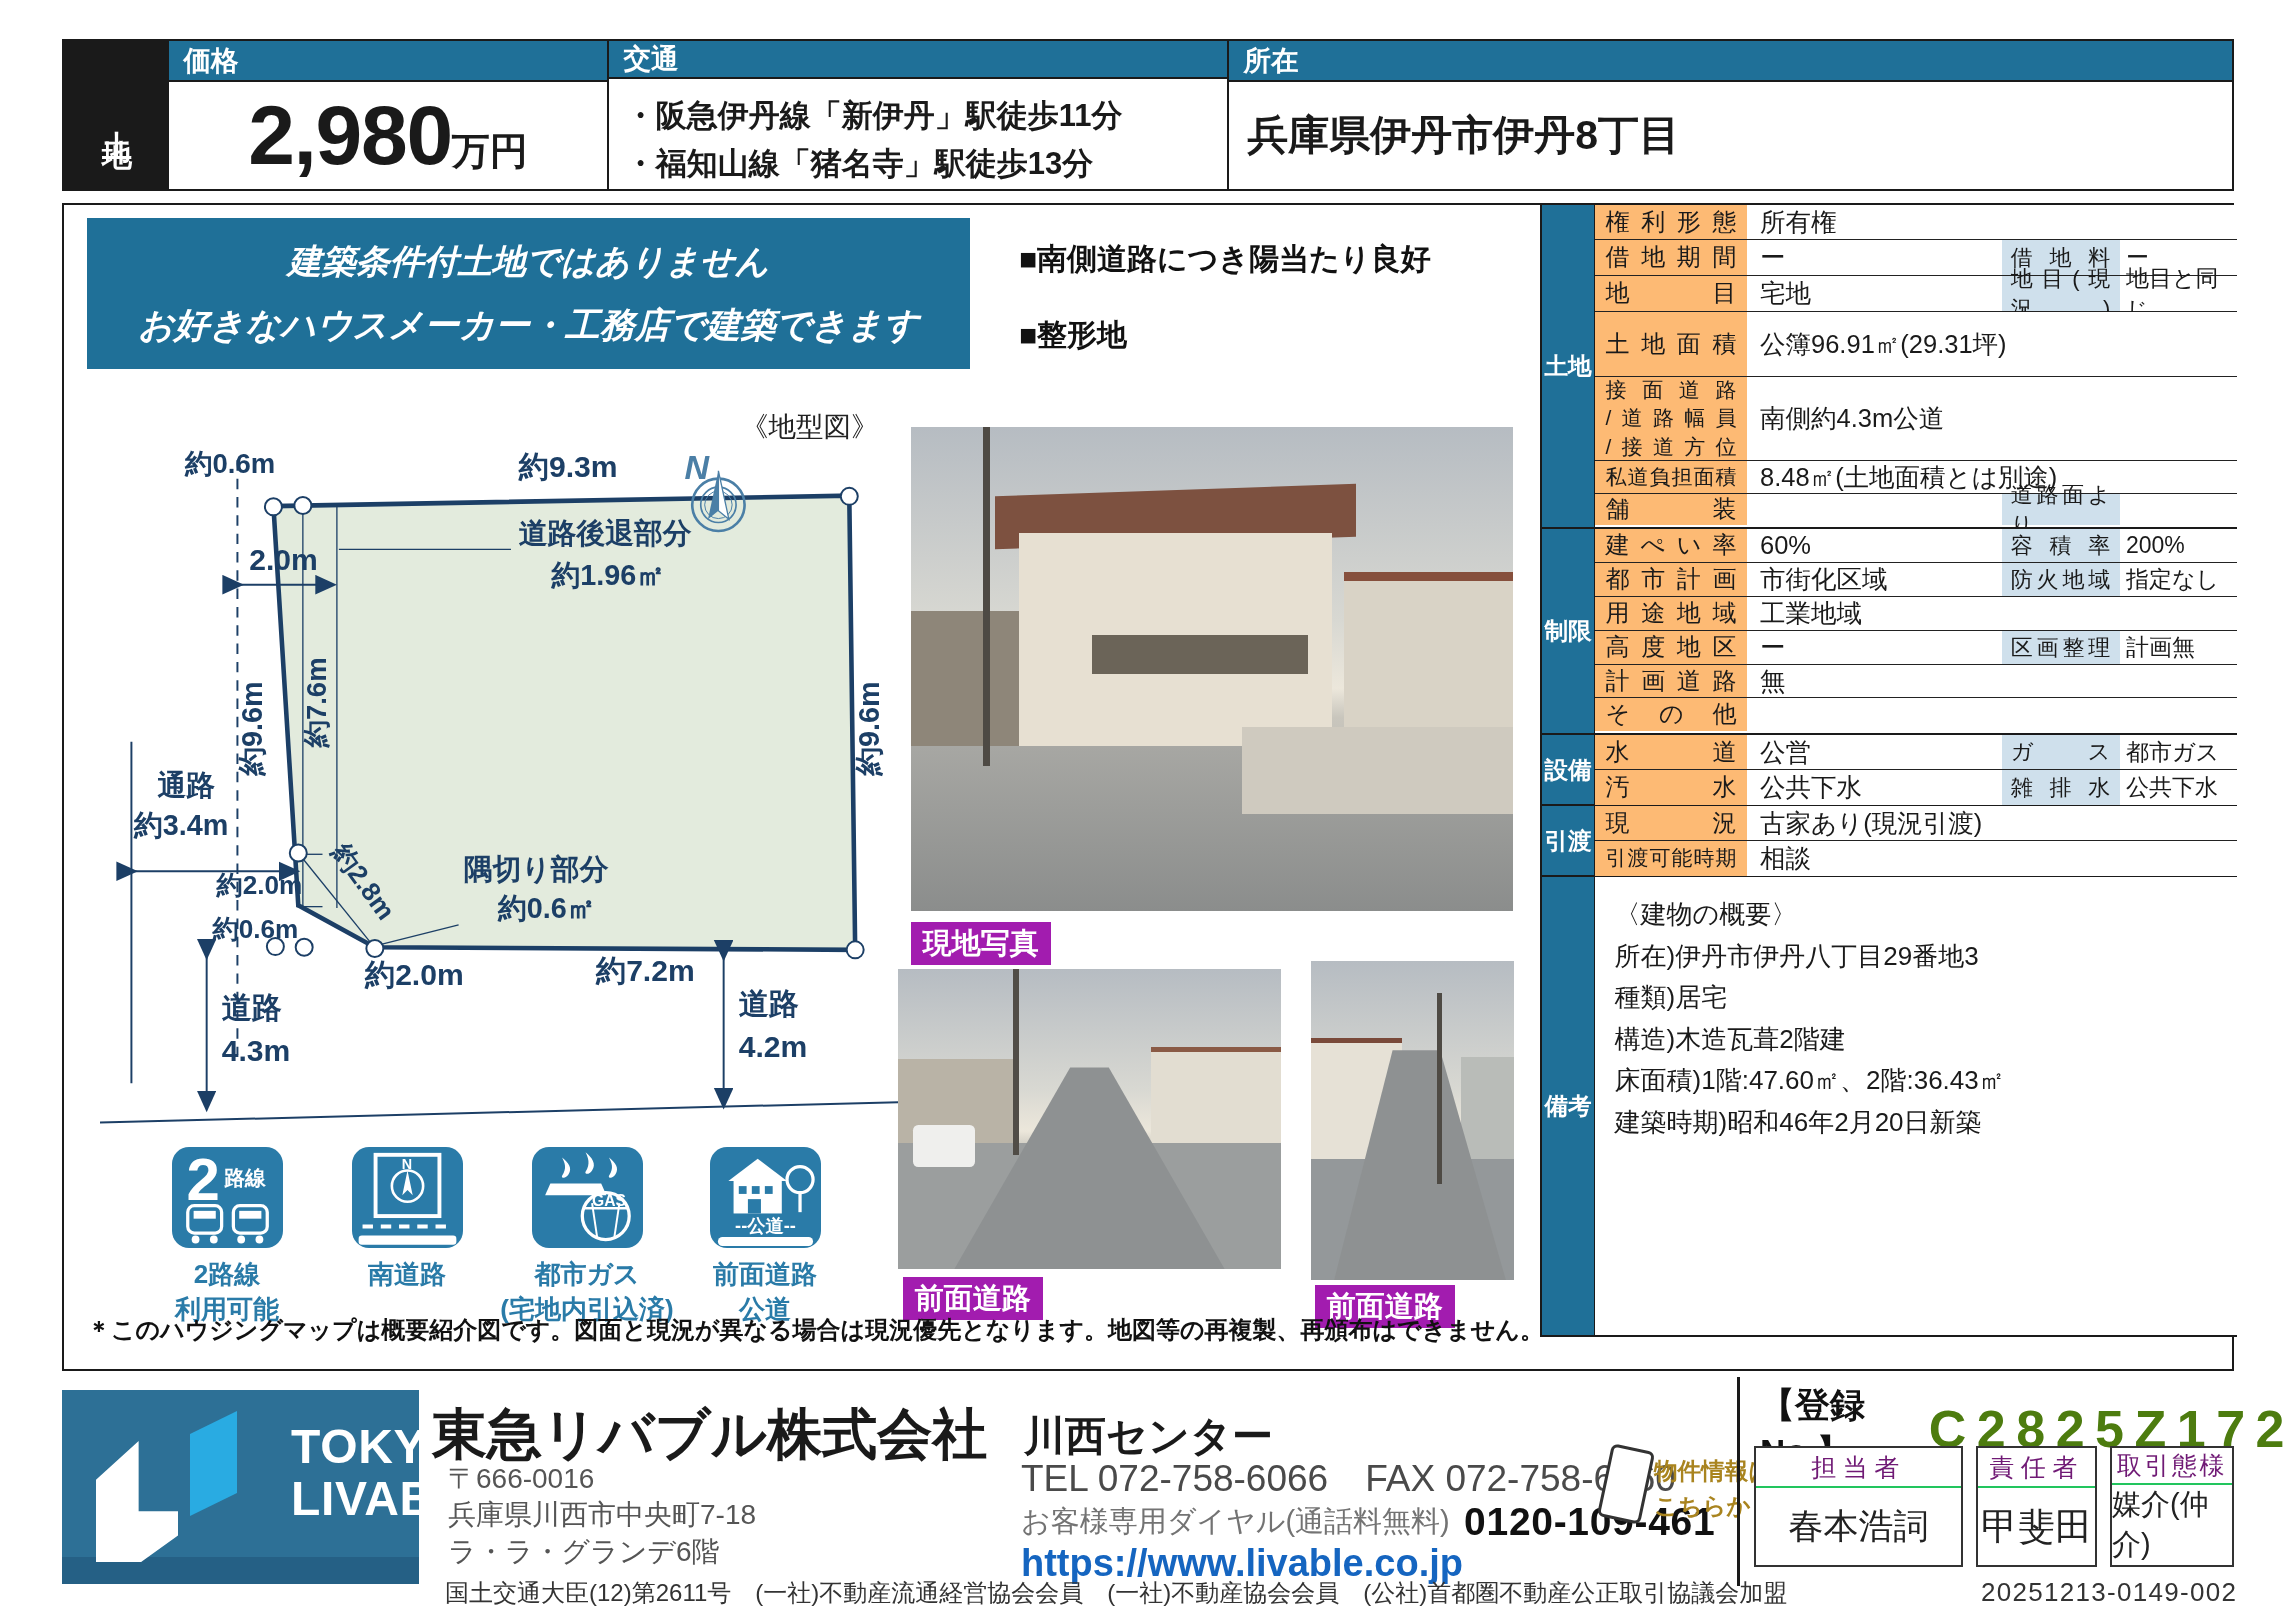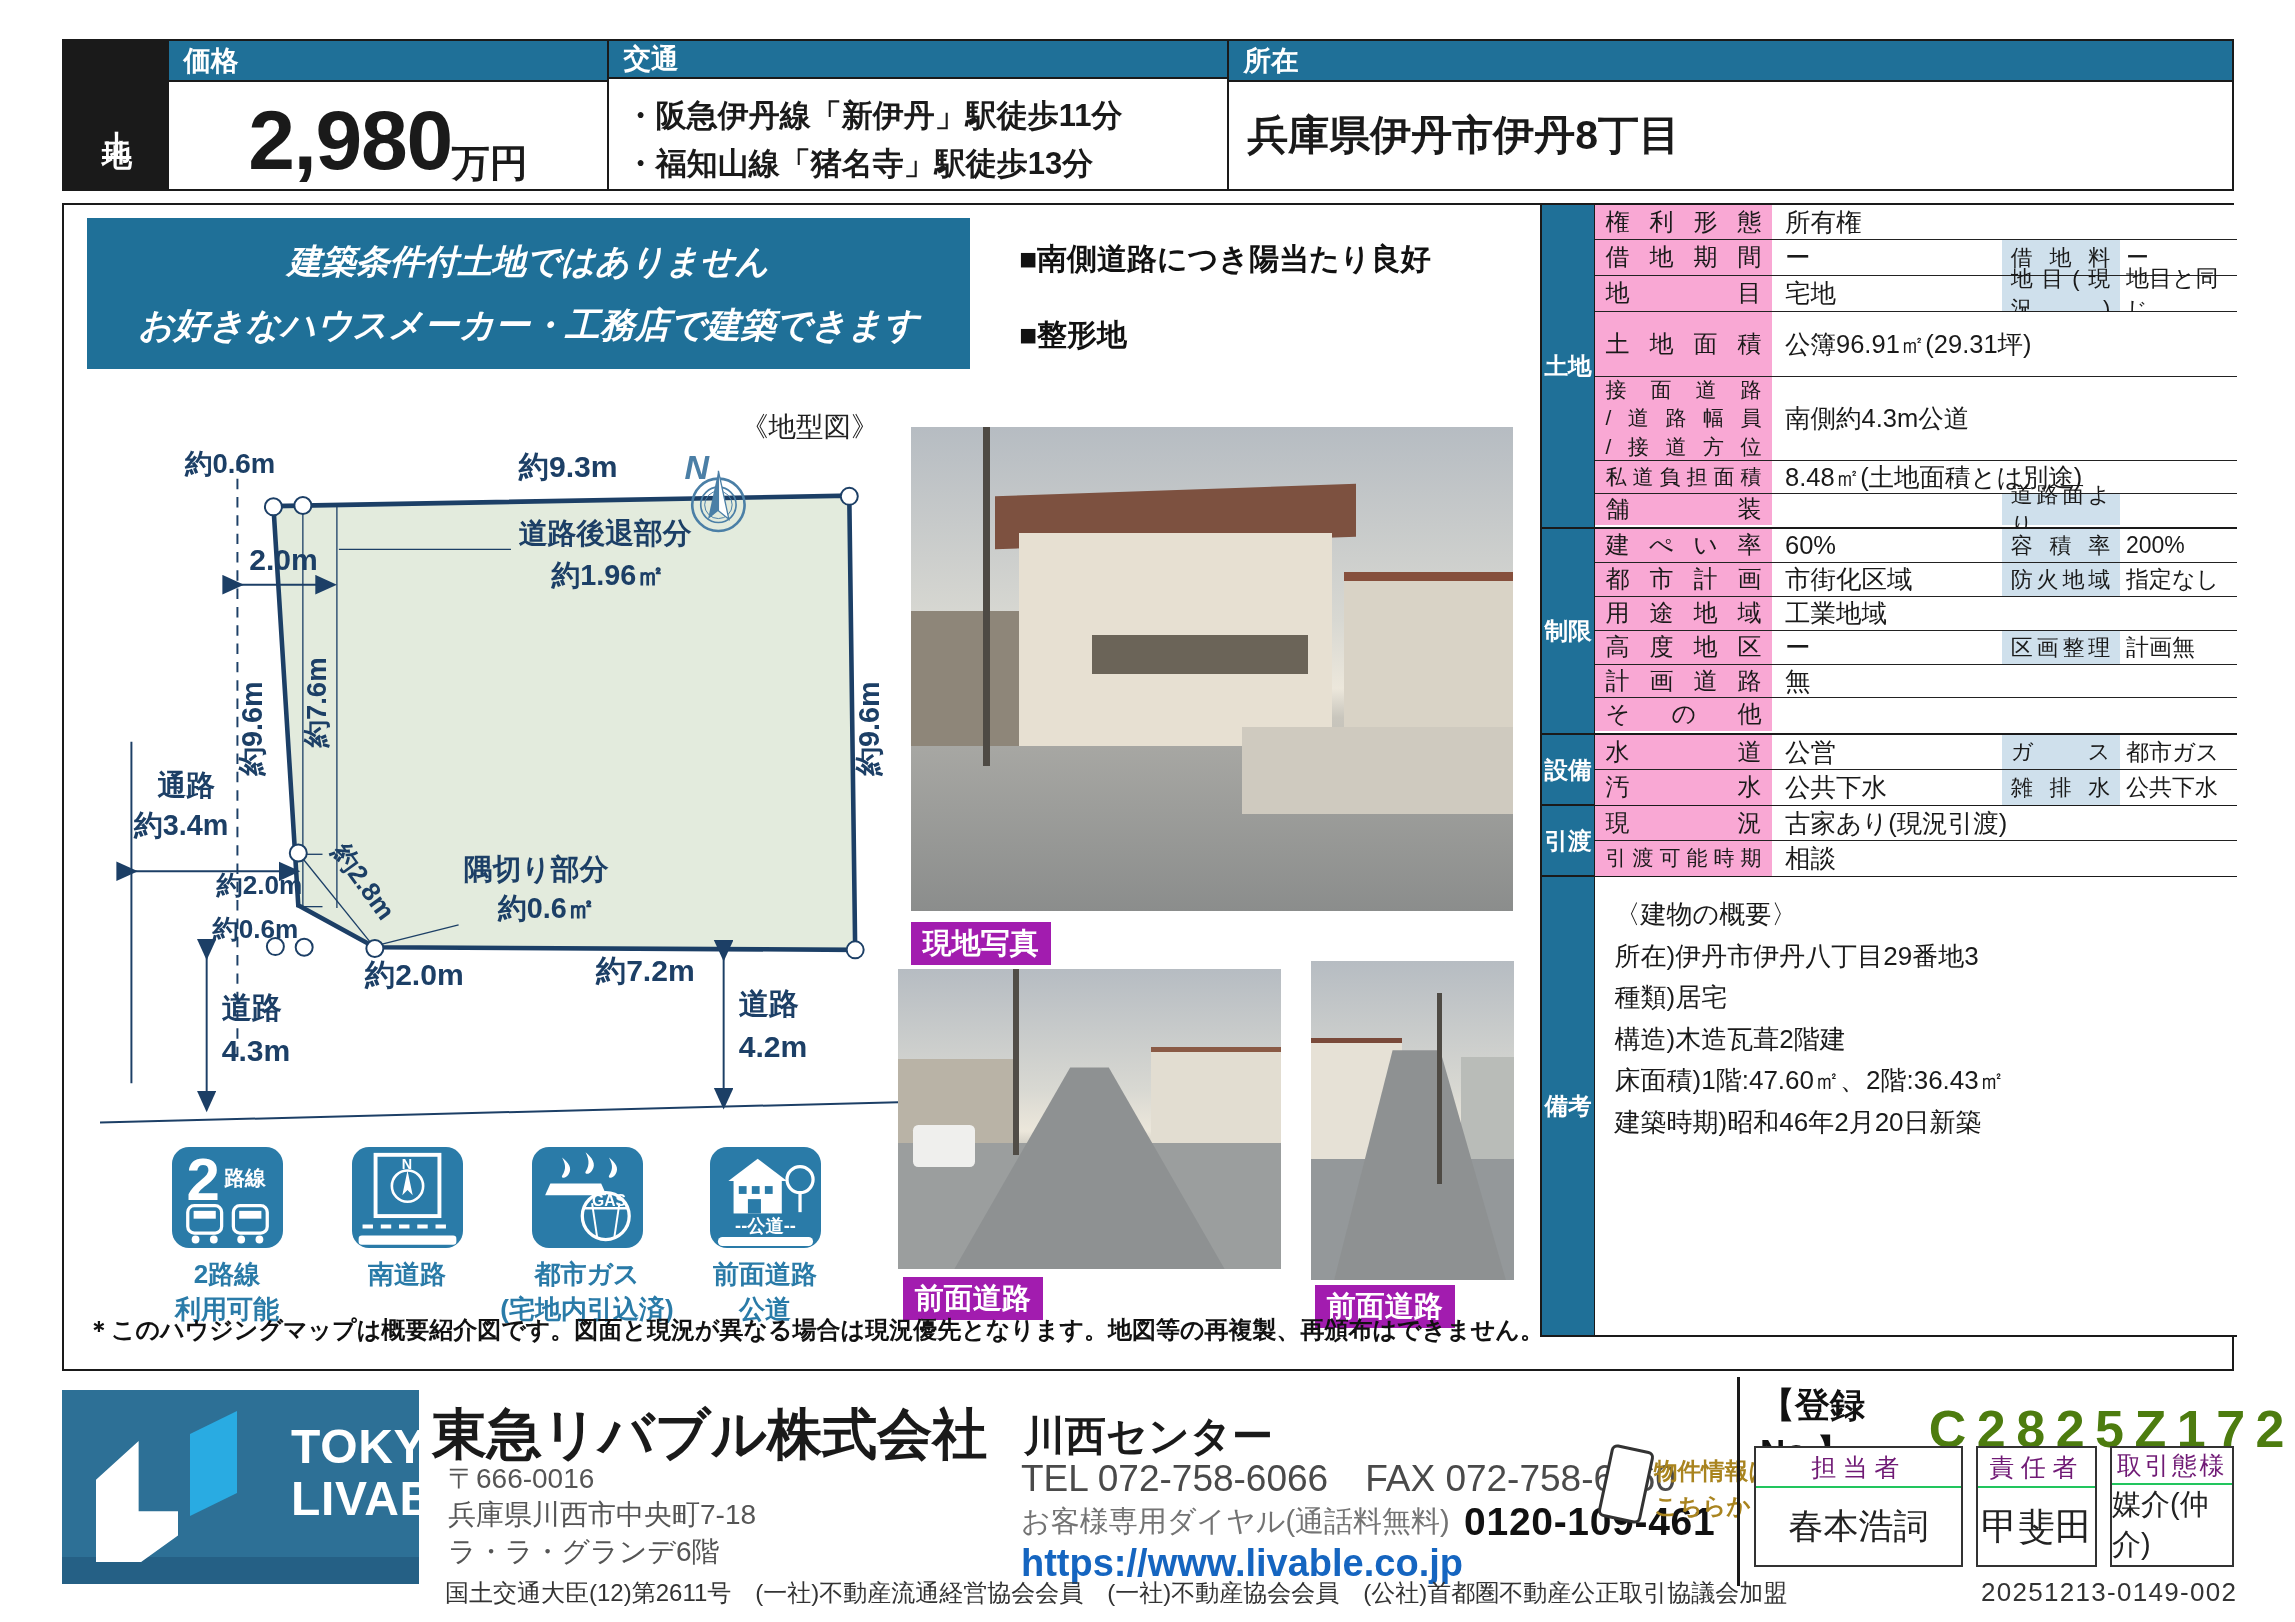--- a/index.html
+++ b/index.html
@@ -10,21 +10,21 @@
   
   .topbar{position:absolute;left:62px;top:39px;width:2172px;height:152px;
           border:2.6px solid #1a1a1a;display:flex;box-sizing:border-box;background:#fff;}
   .top-tab{width:105px;background:#1a1a1a;color:#fff;display:flex;align-items:center;justify-content:center;
            writing-mode:vertical-rl;font-size:30px;font-weight:bold;letter-spacing:9.2px;}
   .tcol{display:flex;flex-direction:column;box-sizing:border-box;}
   .tcol+.tcol{border-left:2px solid #1a1a1a;}
   .tcol-header{height:39px;background:#1f7098;color:#fff;font-size:27.5px;font-weight:bold;
                display:flex;align-items:center;padding-left:14.4px;border-bottom:2px solid #1a1a1a;}
   .tcol-body{flex:1;position:relative;}
-  .price-wrap{position:absolute;left:0;top:0;right:0;bottom:0;display:flex;align-items:flex-end;justify-content:center;}
+  .price-wrap{position:absolute;left:0;top:0;right:0;bottom:0;display:flex;align-items:center;justify-content:center;}
   .price-amount{font-size:84px;font-weight:bold;letter-spacing:-1.3px;}
   .price-unit{font-size:38px;font-weight:bold;margin-top:31px;}
   .transit-lines{padding:13px 15.7px;font-size:31px;font-weight:600;line-height:1.55;white-space:pre-line;}
   .loc-value{position:absolute;left:18.3px;top:0;bottom:0;display:flex;align-items:center;font-size:41px;font-weight:bold;}
 
   
   .main{position:absolute;left:62px;top:203px;width:2172px;height:1168px;
         border:2px solid #1a1a1a;box-sizing:border-box;background:#fff;}
   .banner{position:absolute;left:23px;top:13px;width:883px;height:151px;background:#1f7098;color:#fff;
           display:flex;flex-direction:column;align-items:center;justify-content:center;gap:17px;
@@ -49,21 +49,21 @@
   
   .ptable{position:absolute;left:1476px;top:0;width:697px;height:1132px;box-sizing:border-box;
           border-left:2px solid #1a1a1a;border-bottom:2px solid #1a1a1a;display:flex;flex-direction:column;background:#fff;}
   .tgroup{display:flex;border-bottom:2px solid #1a1a1a;}
   .tgroup:last-child{border-bottom:none;}
   .tgroup-label{width:52px;background:#1f7098;color:#fff;display:flex;align-items:center;justify-content:center;
                 font-size:23.6px;font-weight:bold;border-right:1.3px solid #1a1a1a;}
   .trows{flex:1;display:flex;flex-direction:column;}
   .trow{display:flex;border-bottom:1.3px solid #222;box-sizing:border-box;}
   .trow:last-child{border-bottom:none;}
-  .tlabel{width:177px;background:#f9a8d4;display:flex;align-items:center;padding:0 10.5px;box-sizing:border-box;}
+  .tlabel{width:152px;background:#fdba74;display:flex;align-items:center;padding:0 10.5px;box-sizing:border-box;}
   .tlabel>span{display:block;width:100%;font-size:24px;text-align:justify;text-align-last:justify;
                white-space:pre-line;line-height:1.35;}
   .tlabel.sm>span{font-size:21px;}
   .tvalue{flex:1;display:flex;align-items:center;padding-left:13px;font-size:25.5px;background:#fff;}
   .tlabel2{width:118px;background:#cfe0ec;display:flex;align-items:center;padding:0 9.2px;box-sizing:border-box;}
   .tlabel2>span{display:block;width:100%;font-size:22px;text-align:justify;text-align-last:justify;}
   .tvalue2{width:111px;display:flex;align-items:center;padding-left:6.5px;font-size:23px;background:#fff;}
   .remarks-body{flex:1;padding:17px 19.6px;font-size:26px;line-height:1.6;}
 
   

